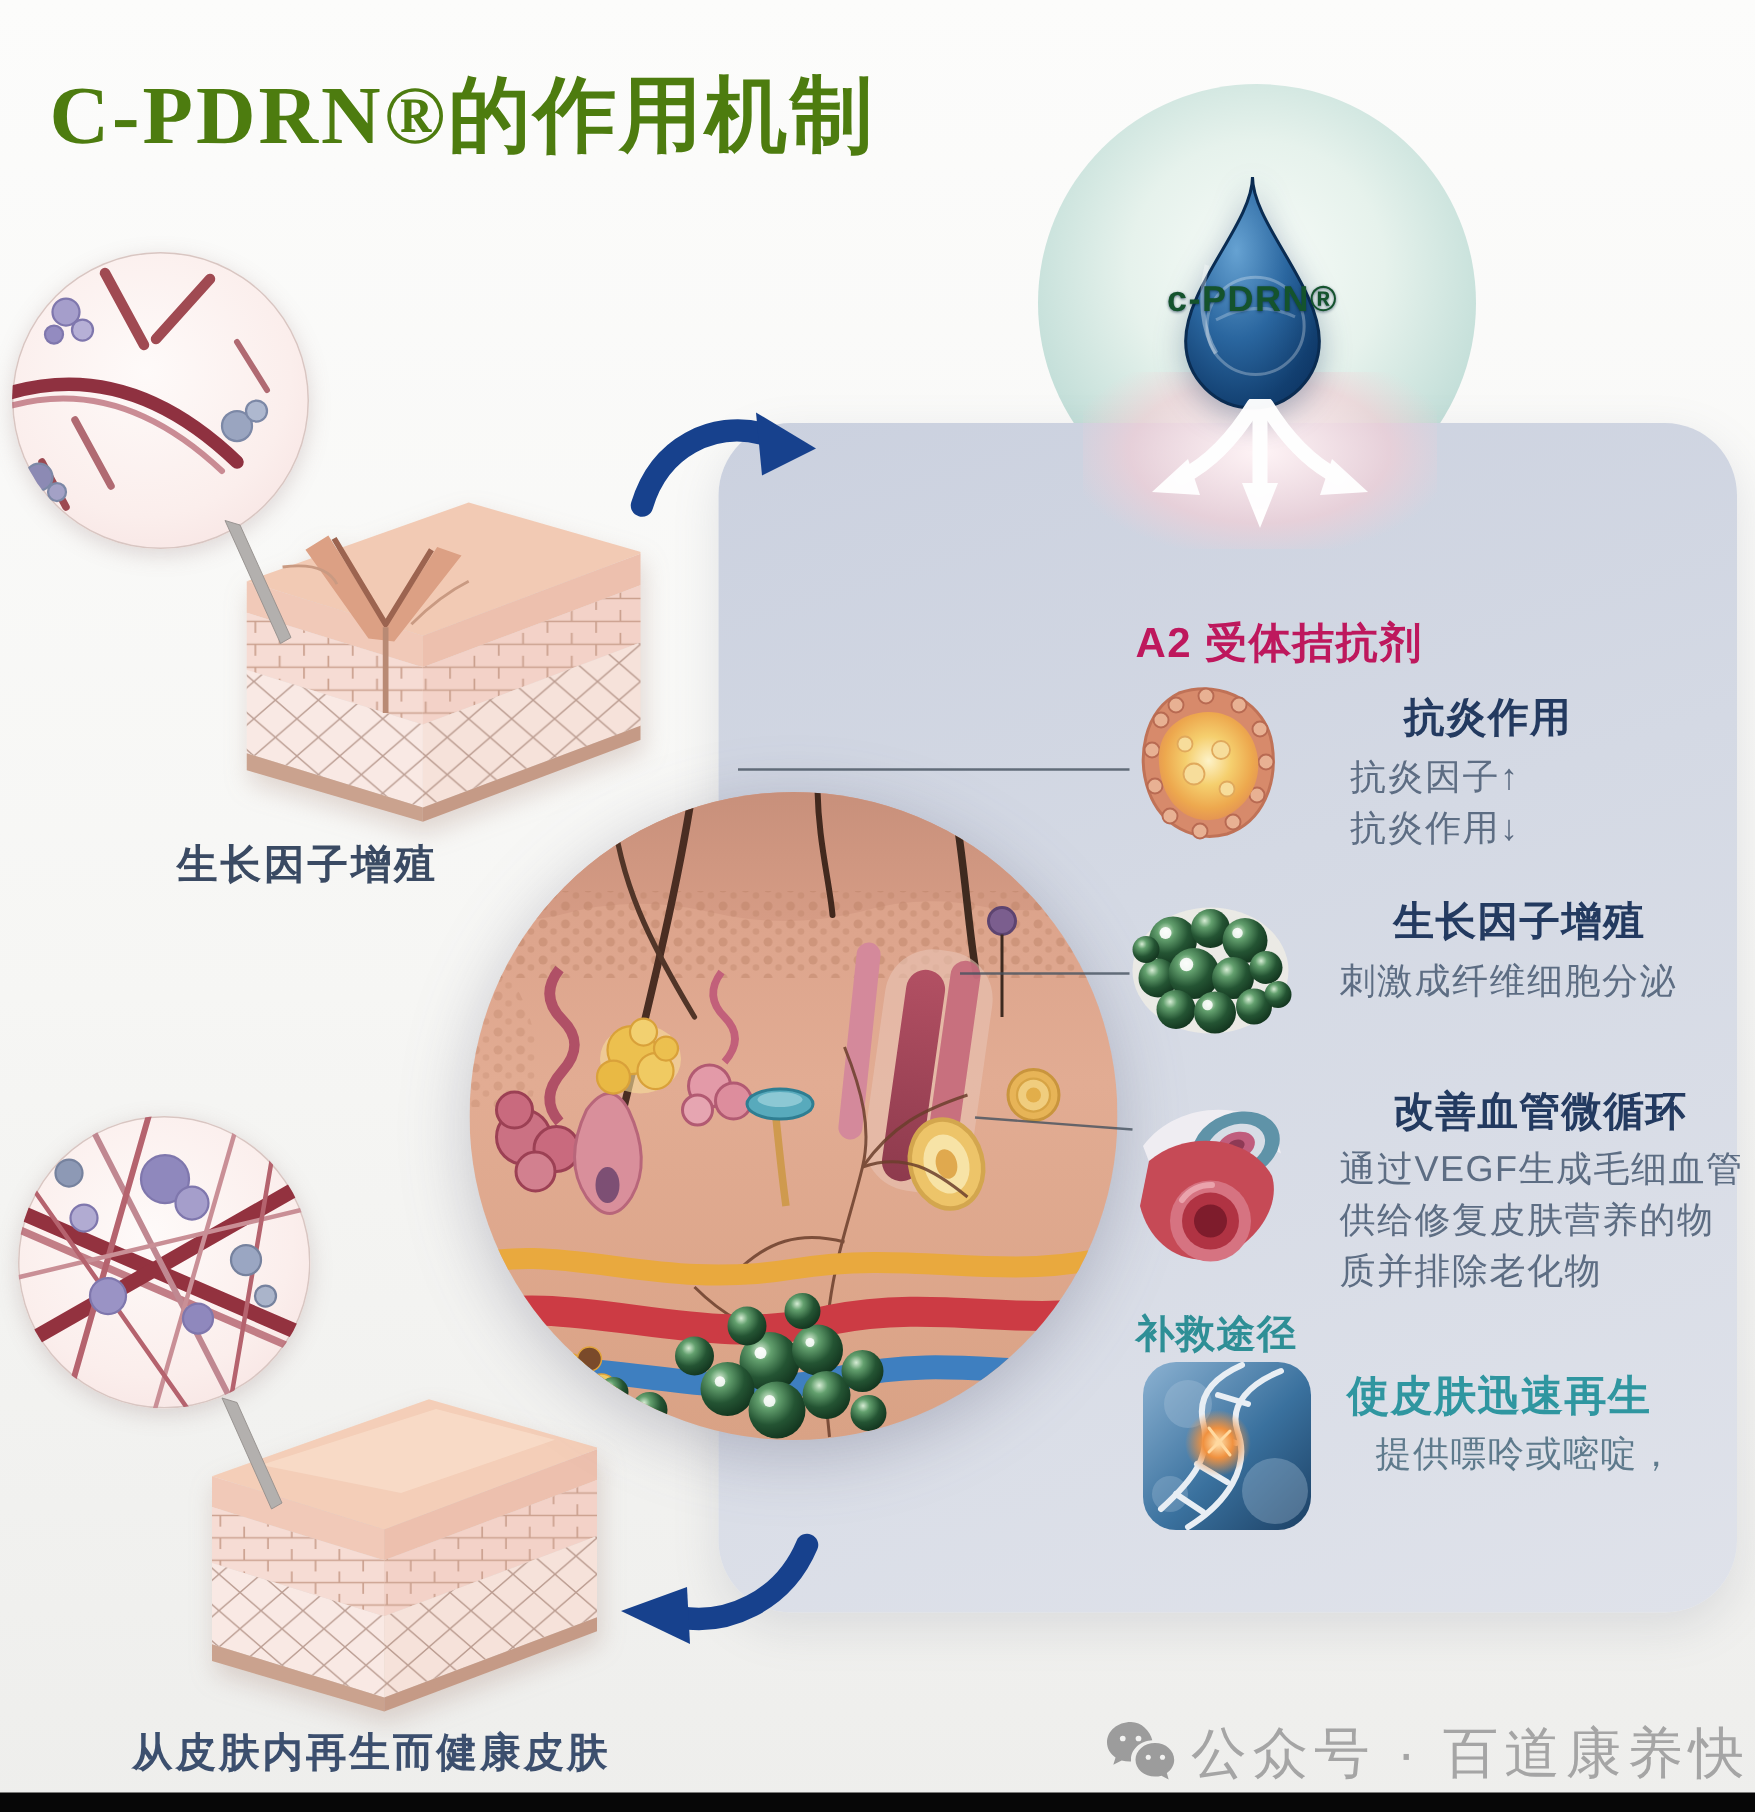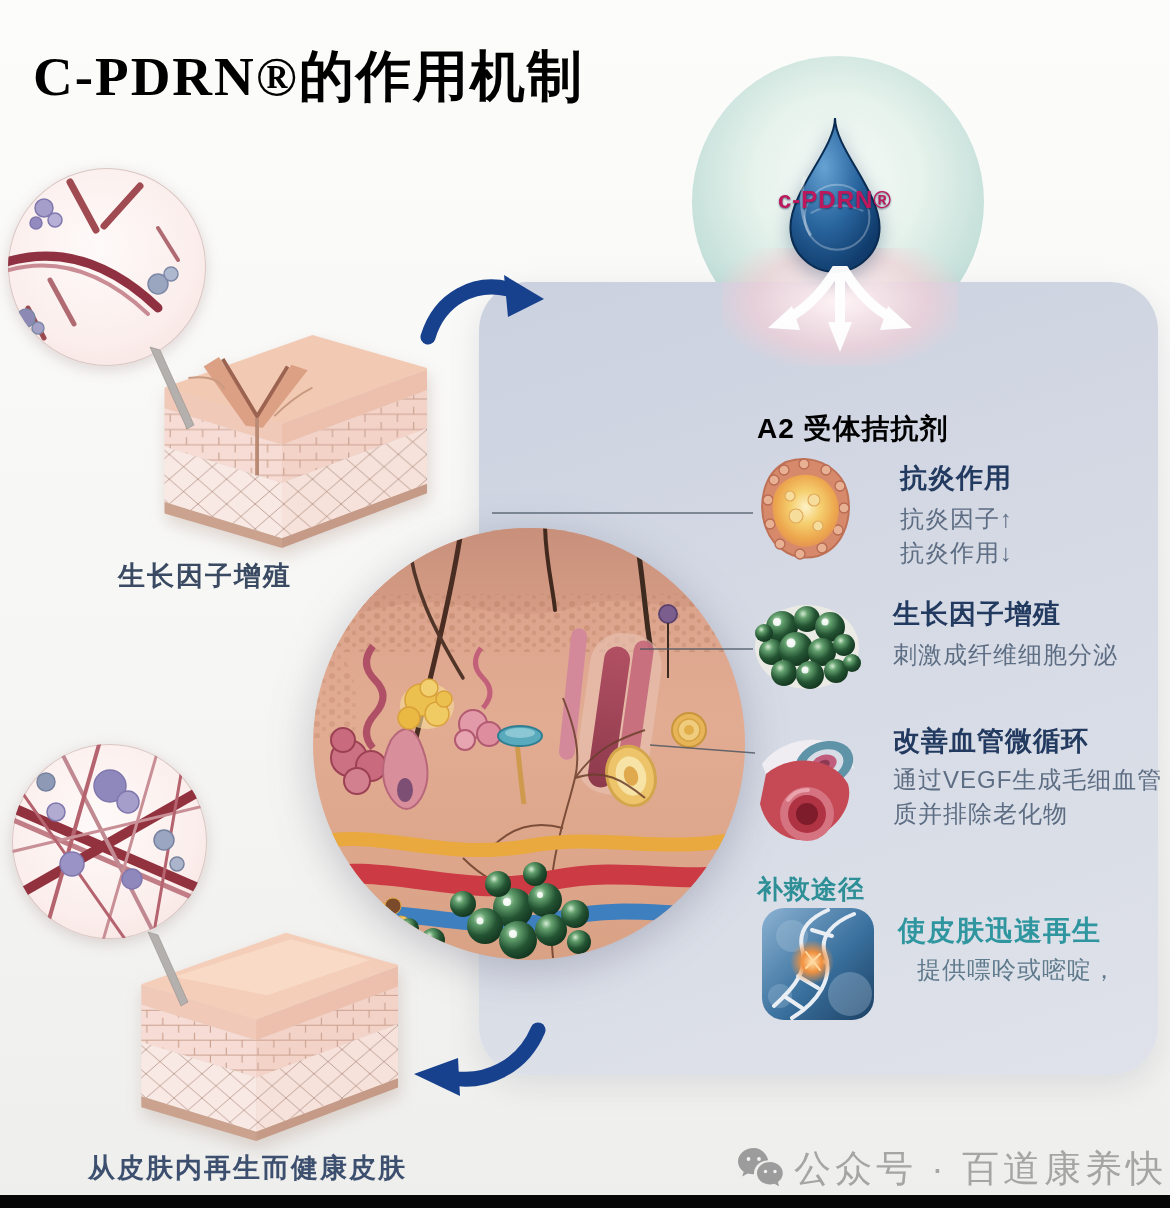--- a/index.html
+++ b/index.html
@@ -2,29 +2,29 @@
 <html><head>
 <meta charset="utf-8">
 <style>
   html,body{margin:0;padding:0;}
   body{width:1170px;height:1208px;position:relative;overflow:hidden;
        font-family:"Liberation Sans","DejaVu Sans",sans-serif;
        background:linear-gradient(180deg,#fcfcfb 0%,#f6f6f4 55%,#eeeeec 100%);}
   .abs{position:absolute;}
   
   .page-title{left:33px;top:40px;font-family:"Liberation Serif","DejaVu Serif",serif;
-      font-weight:700;font-size:55px;color:#000000;letter-spacing:2px;z-index:6;}
+      font-weight:700;font-size:55px;color:#4d7c0f;letter-spacing:2px;z-index:6;}
   
   .halo{left:692px;top:56px;width:292px;height:292px;border-radius:50%;z-index:1;
       background:radial-gradient(circle at 50% 42%,#f7fbf8 0%,#e6f2ec 38%,#c2ded8 72%,#a5cdc7 100%);}
   .drop-glow{left:722px;top:248px;width:236px;height:118px;z-index:3;
       background:radial-gradient(ellipse at 50% 45%,rgba(255,244,246,.98) 0%,rgba(246,205,212,.6) 52%,rgba(246,205,212,0) 78%);}
   .drop-svg{left:780px;top:116px;width:110px;height:160px;z-index:6;filter:drop-shadow(0 6px 10px rgba(20,60,100,.35));}
   .drop-label{left:772px;top:186px;width:126px;text-align:center;z-index:7;
-      color:#be185d;font-weight:700;font-size:24px;letter-spacing:1px;text-shadow:0 1px 2px rgba(0,30,60,.6);}
+      color:#14532d;font-weight:700;font-size:24px;letter-spacing:1px;text-shadow:0 1px 2px rgba(0,30,60,.6);}
   .spread-arrows{left:758px;top:266px;width:164px;height:90px;z-index:6;}
   
   .panel{left:479px;top:282px;width:679px;height:793px;border-radius:48px;z-index:2;
       background:linear-gradient(163deg,#cbd1df 0%,#d4d9e4 40%,#dfe2ea 100%);
       box-shadow:0 10px 30px rgba(120,125,145,.18);}
   
   .fiber-circle{border-radius:50%;overflow:hidden;z-index:3;
       background:radial-gradient(circle at 45% 40%,#fefaf9 0%,#fbeeec 60%,#f4dedd 100%);
       box-shadow:0 4px 14px rgba(140,110,110,.25), inset 0 0 0 1px #d8c6c2;}
   .circle-aging{left:8px;top:168px;width:198px;height:198px;}
@@ -33,22 +33,22 @@
   .skin-block{z-index:2;filter:drop-shadow(2px 8px 8px rgba(150,110,95,.25));}
   .label-skin{font-size:27px;font-weight:600;color:#3a4a63;letter-spacing:2px;z-index:6;}
   
   .anatomy{left:313px;top:528px;width:432px;height:432px;z-index:4;
       filter:drop-shadow(0 10px 22px rgba(80,80,105,.30));}
   
   .connectors{left:0;top:0;width:1170px;height:1208px;z-index:5;pointer-events:none;}
   
   .curve-arrow{z-index:5;}
   
-  .panel-header{left:757px;top:410px;font-size:28px;font-weight:700;color:#000000;letter-spacing:1px;z-index:6;}
-  .item-title{font-size:27px;font-weight:700;color:#233a60;letter-spacing:1px;z-index:6;}
+  .panel-header{left:757px;top:410px;font-size:28px;font-weight:700;color:#be185d;letter-spacing:1px;z-index:6;}
+  .item-title{font-size:27px;font-weight:700;color:#233a60;letter-spacing:1px;z-index:6;margin-left:36px;}
   .item-body{font-size:24px;color:#5d6d83;line-height:34px;letter-spacing:1px;z-index:6;}
   .teal-header{font-size:26px;font-weight:700;color:#2e8f96;letter-spacing:1px;z-index:6;}
   .teal-title{font-size:28px;font-weight:700;color:#2f96a0;letter-spacing:1px;z-index:6;}
   .salvage-body{font-size:24px;color:#5e7a8c;line-height:35px;letter-spacing:1px;z-index:6;margin-left:19px;}
   .icon-box{z-index:6;}
   
   .wm-icon{left:737px;top:1146px;width:48px;height:42px;z-index:6;}
   .wm-text{left:794px;top:1144px;font-size:37px;color:#a5a5a5;letter-spacing:4px;z-index:6;}
   .black-bar{left:0;top:1195px;width:1170px;height:13px;background:#070707;z-index:8;}
 </style>
@@ -413,20 +413,21 @@
   </g>
   <path d="M14,52 C40,30 82,36 96,62 C102,82 86,107 60,117 C34,122 14,106 8,82 Z" fill="#c64a56"></path>
   <circle cx="55" cy="92" r="27" fill="#d67381"></circle>
   <circle cx="55" cy="92" r="19" fill="#b03343"></circle>
   <circle cx="55" cy="92" r="11" fill="#7e1c2c"></circle>
   <path d="M36,78 a24,24 0 0 1 20,-10" stroke="#eaa3ac" stroke-width="4" fill="none" stroke-linecap="round"></path>
 </svg>
 <div class="abs item-title" style="left:893px;top:723px;">改善血管微循环</div>
 <div class="abs item-body" style="left:893px;top:763px;">
   <div>通过VEGF生成毛细血管</div>
+  <div>供给修复皮肤营养的物</div>
   <div>质并排除老化物</div>
 </div>
 
 <div class="abs teal-header" style="left:757px;top:872px;">补救途径</div>
 
 <svg class="abs icon-box" style="left:762px;top:908px;width:112px;height:112px;" viewBox="0 0 112 112">
   <defs>
       <clipPath id="cDna">
         <rect width="112" height="112" rx="22"></rect>
       </clipPath>

